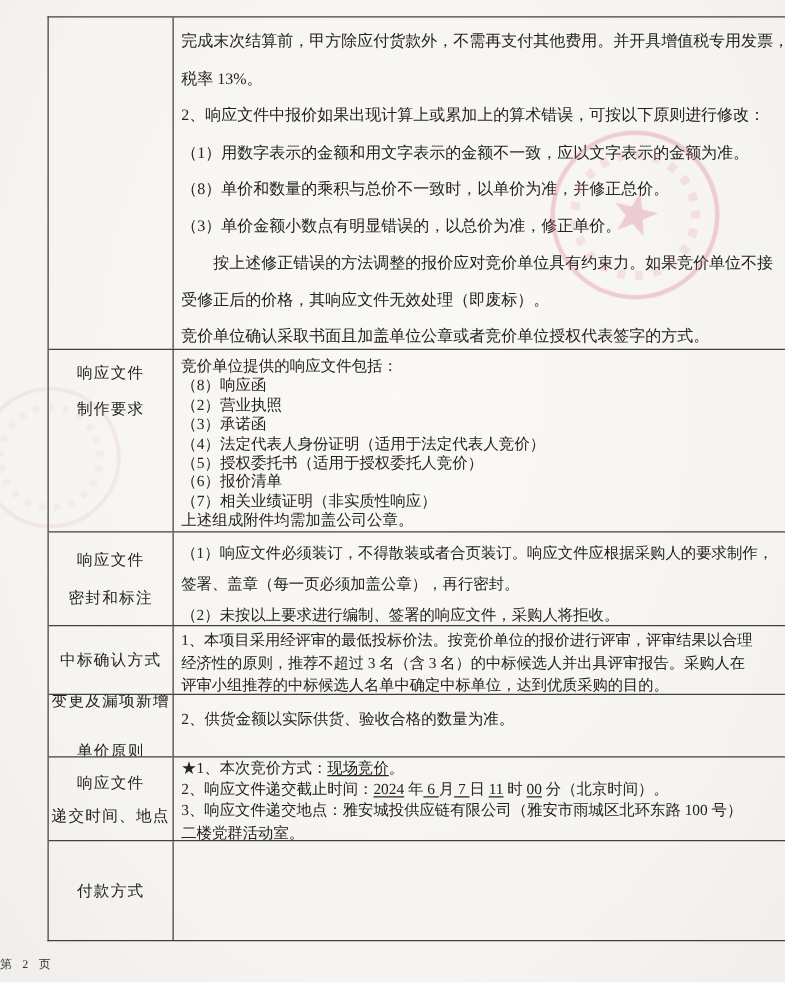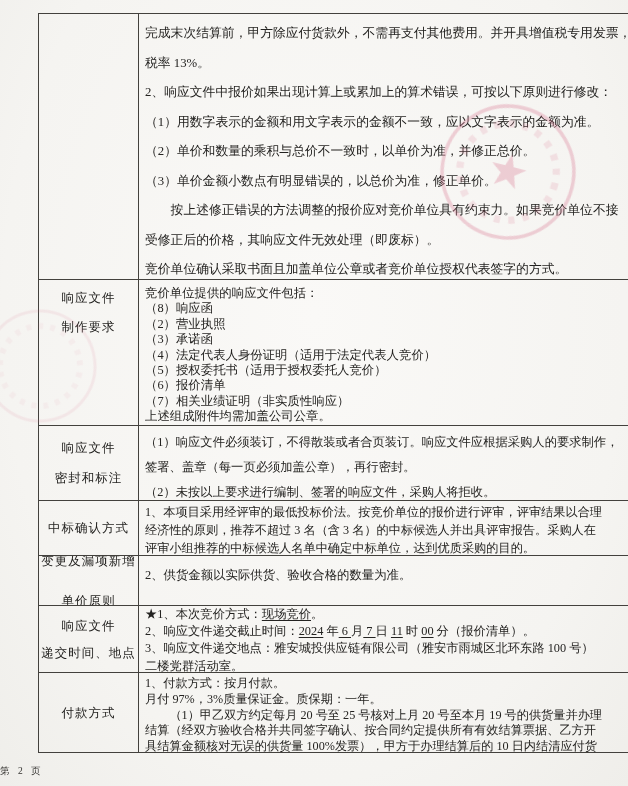--- a/index.html
+++ b/index.html
@@ -56,21 +56,21 @@
 <div class="page">
 
   <div class="doc-table">
       <div class="trow r0">
         <div class="hcell"></div>
         <div class="ccell">
           <div class="cline">完成末次结算前，甲方除应付货款外，不需再支付其他费用。并开具增值税专用发票，</div>
           <div class="cline">税率 13%。</div>
           <div class="cline">2、响应文件中报价如果出现计算上或累加上的算术错误，可按以下原则进行修改：</div>
           <div class="cline">（1）用数字表示的金额和用文字表示的金额不一致，应以文字表示的金额为准。</div>
-          <div class="cline">（2）单价和数量的乘积与总价不一致时，以单价为准，并修正总价。</div>
+          <div class="cline">（8）单价和数量的乘积与总价不一致时，以单价为准，并修正总价。</div>
           <div class="cline">（3）单价金额小数点有明显错误的，以总价为准，修正单价。</div>
           <div class="cline">　　按上述修正错误的方法调整的报价应对竞价单位具有约束力。如果竞价单位不接</div>
           <div class="cline">受修正后的价格，其响应文件无效处理（即废标）。</div>
           <div class="cline">竞价单位确认采取书面且加盖单位公章或者竞价单位授权代表签字的方式。</div>
         </div>
       </div>
       <div class="trow r1">
         <div class="hcell">
           <div>响应文件</div>
           <div>制作要求</div>
@@ -117,35 +117,28 @@
           <div class="cline">2、供货金额以实际供货、验收合格的数量为准。</div>
         </div>
       </div>
       <div class="trow r5">
         <div class="hcell">
           <div>响应文件</div>
           <div>递交时间、地点</div>
         </div>
         <div class="ccell">
           <div class="cline"><span>★1、本次竞价方式：</span><span class="u">现场竞价</span><span>。</span></div>
-          <div class="cline"><span>2、响应文件递交截止时间：</span><span class="u">2024</span><span> 年</span><span class="u"> 6 </span><span>月</span><span class="u"> 7 </span><span>日 </span><span class="u">11</span><span> 时 </span><span class="u">00</span><span> 分（报价清单）。</span></div>
+          <div class="cline"><span>2、响应文件递交截止时间：</span><span class="u">2024</span><span> 年</span><span class="u"> 6 </span><span>月</span><span class="u"> 7 </span><span>日 </span><span class="u">11</span><span> 时 </span><span class="u">00</span><span> 分（北京时间）。</span></div>
           <div class="cline">3、响应文件递交地点：雅安城投供应链有限公司（雅安市雨城区北环东路 100 号）</div>
           <div class="cline">二楼党群活动室。</div>
         </div>
       </div>
       <div class="trow r6">
         <div class="hcell">
           <div>付款方式</div>
-        </div>
-        <div class="ccell">
-          <div class="cline">1、付款方式：按月付款。</div>
-          <div class="cline">月付 97%，3%质量保证金。质保期：一年。</div>
-          <div class="cline">　　（1）甲乙双方约定每月 20 号至 25 号核对上月 20 号至本月 19 号的供货量并办理</div>
-          <div class="cline">结算（经双方验收合格并共同签字确认、按合同约定提供所有有效结算票据、乙方开</div>
-          <div class="cline">具结算金额核对无误的供货量 100%发票），甲方于办理结算后的 10 日内结清应付货</div>
         </div>
       </div>
     </div>
 
   <div class="stamp stamp-main" style="color: rgb(216, 113, 141);">
     <svg width="144" height="144" viewBox="0 0 140 140">
       <circle cx="70" cy="70" r="64" fill="none" stroke="currentColor" stroke-width="3.5"></circle>
       <circle cx="70" cy="70" r="47" fill="none" stroke="currentColor" stroke-width="7" stroke-dasharray="6 8" opacity="0.55"></circle>
       <path fill="currentColor" d="M70,52 74.2,64.2 87.1,64.4 76.8,72.2 80.6,84.6 70,77.2 59.4,84.6 63.2,72.2 52.9,64.4 65.8,64.2 Z"></path>
     </svg>

